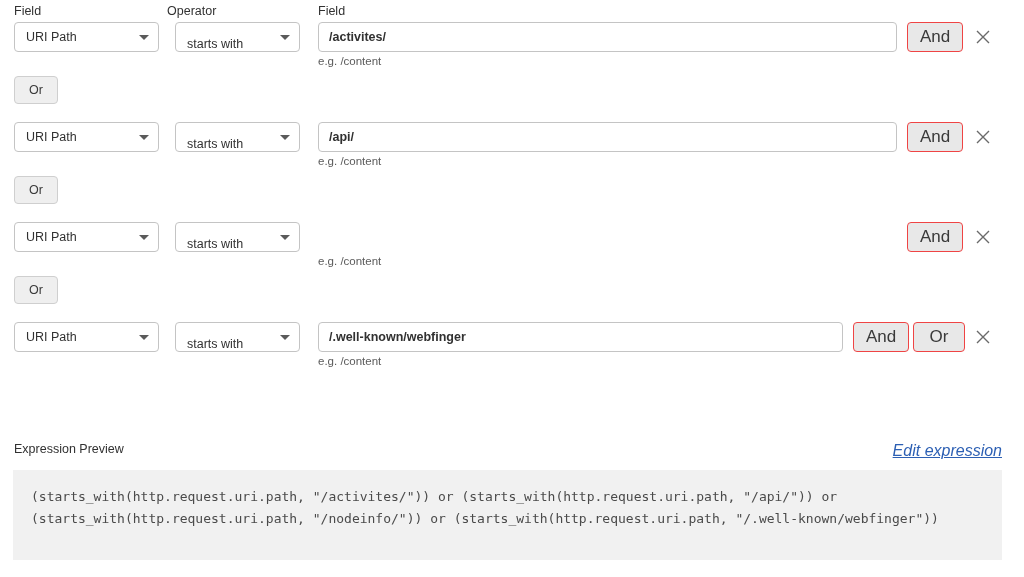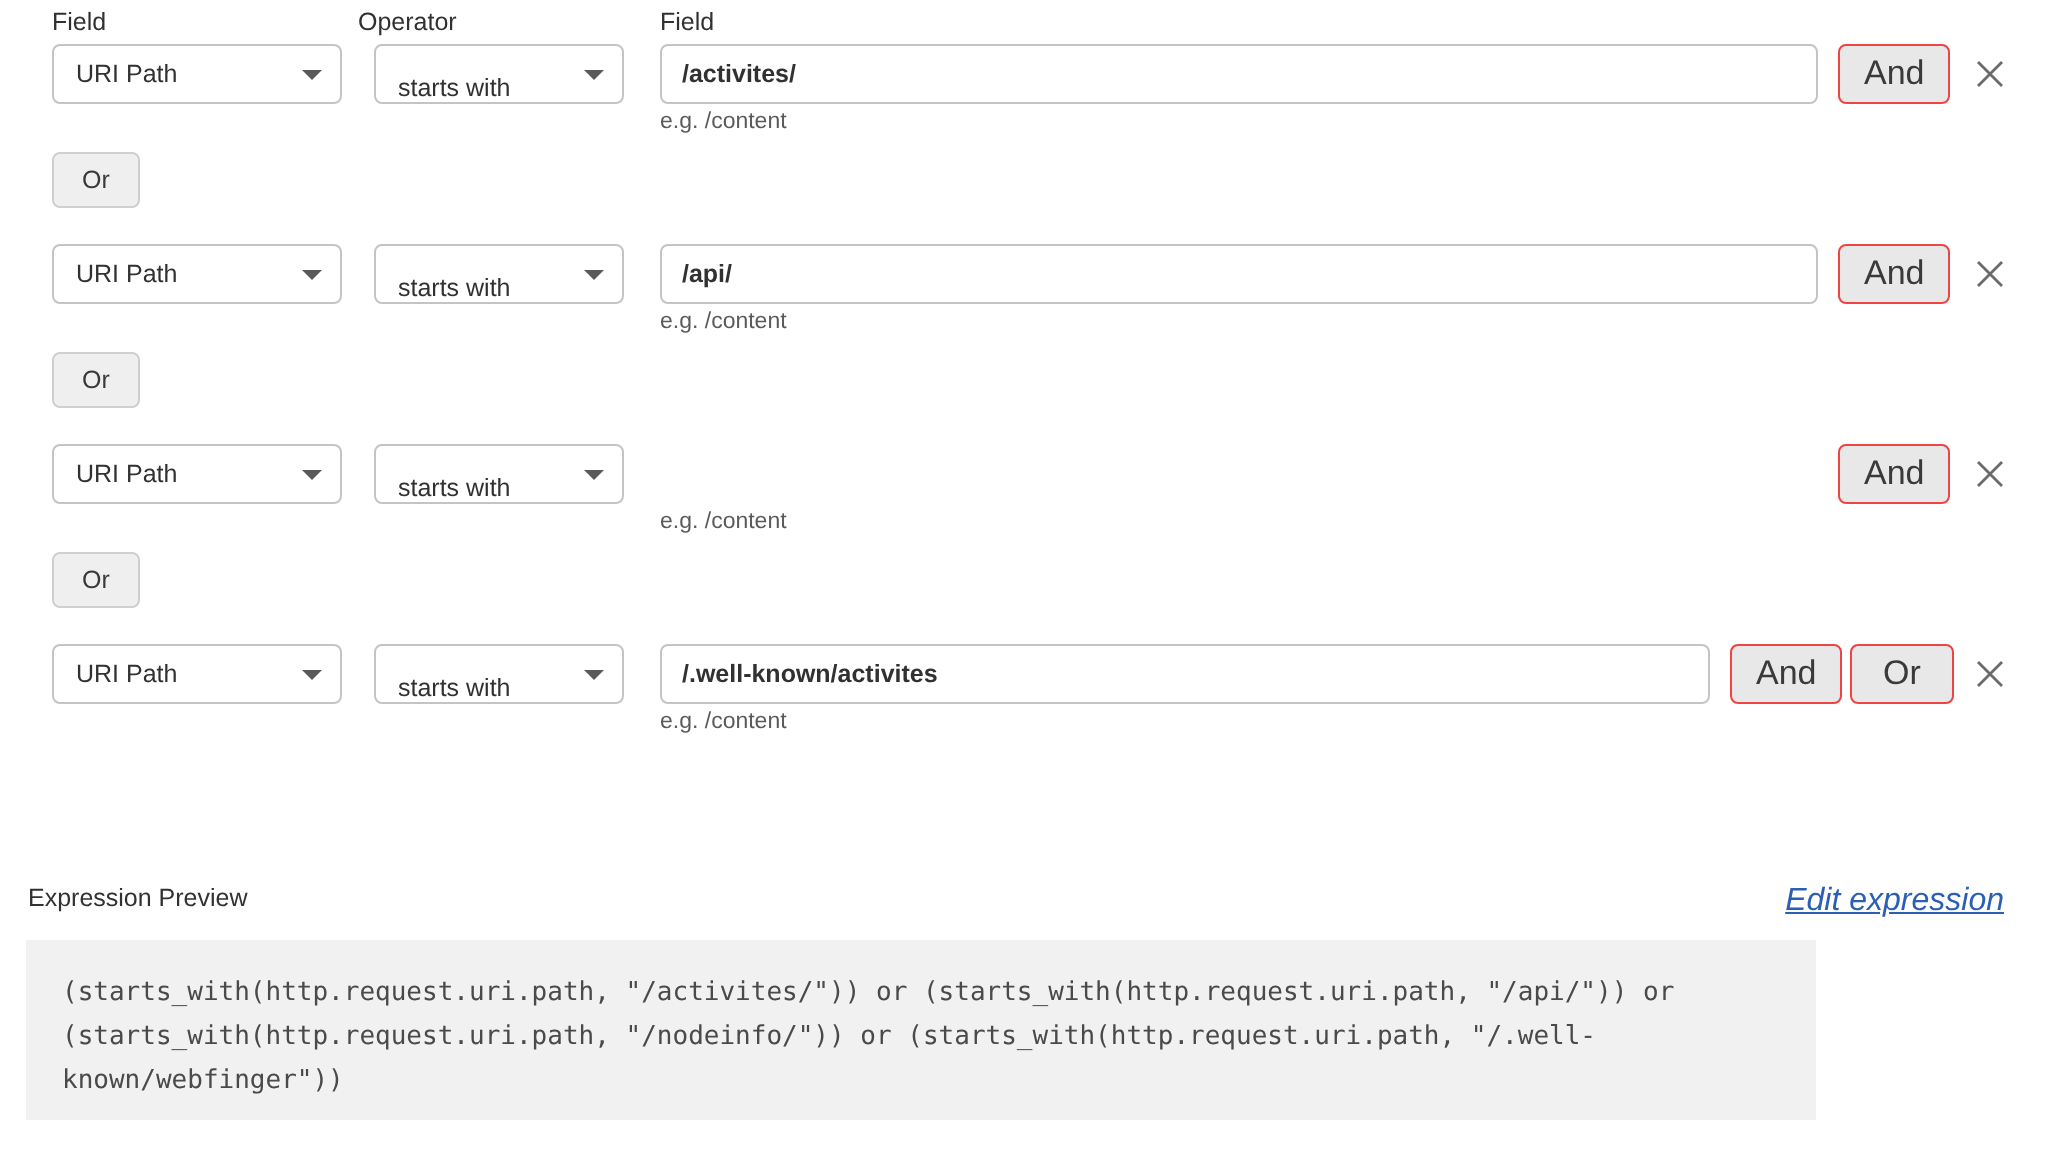--- a/index.html
+++ b/index.html
@@ -14,21 +14,20 @@
     color: #313131;
     overflow: hidden;
     position: relative;
   }
 
   .builder {
     position: absolute;
     left: 0;
     top: 0;
     width: 850px;
-    margin-left: 12px;
   }
 
   
   .col-headers {
     position: relative;
     height: 22px;
   }
   .col-label {
     position: absolute;
     top: 4px;
@@ -186,21 +185,21 @@
     font-size: 16px;
     color: #2c5fb3;
     text-decoration: underline;
     cursor: pointer;
     font-style: italic;
   }
   .preview-box {
     position: absolute;
     left: 13px;
     top: 28px;
-    width: 895px;
+    width: 989px;
     height: 90px;
     box-sizing: border-box;
     background: #f1f1f1;
     border-radius: 0;
     padding: 16px 18px 0 18px;
   }
   .preview-code {
     font-family: "DejaVu Sans Mono", "Liberation Mono", monospace;
     font-size: 13px;
     line-height: 22px;
@@ -296,21 +295,21 @@
   <div class="cond-row">
     <div class="ctrl select-ctrl field-sel">
       <span class="sel-text">URI Path</span>
       <span class="caret"></span>
     </div>
     <div class="ctrl select-ctrl operator-sel">
       <span class="sel-text">starts with</span>
       <span class="caret"></span>
     </div>
     <div class="ctrl value-input" style="width:525px">
-      <span class="val-text">/.well-known/activites</span>
+      <span class="val-text">/.well-known/webfinger</span>
     </div>
     <div class="hint">e.g. /content</div>
     <div class="chip" style="left:853px">And</div>
     <div class="chip" style="left:913px">Or</div>
     <div class="del-btn" style="left:972px">
       <svg width="22" height="22" viewBox="0 0 22 22">
           <path d="M5 5 L17 17 M17 5 L5 17" stroke="#6a6a6a" stroke-width="1.4" fill="none"></path>
         </svg>
     </div>
   </div>

